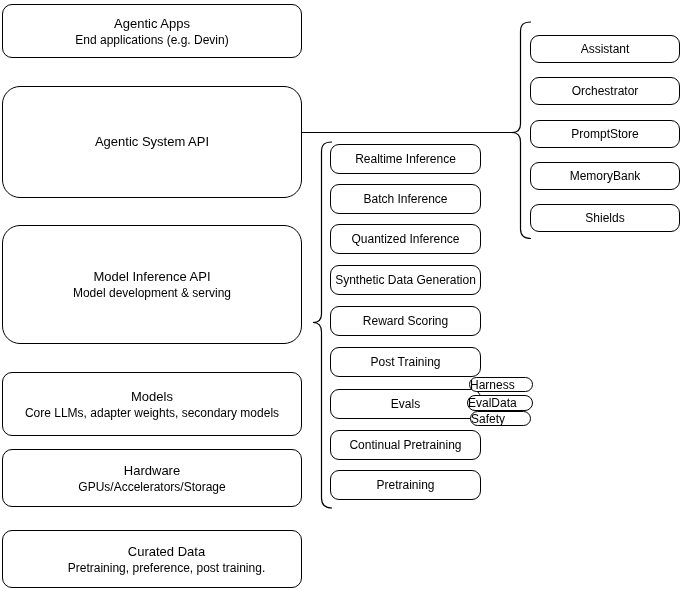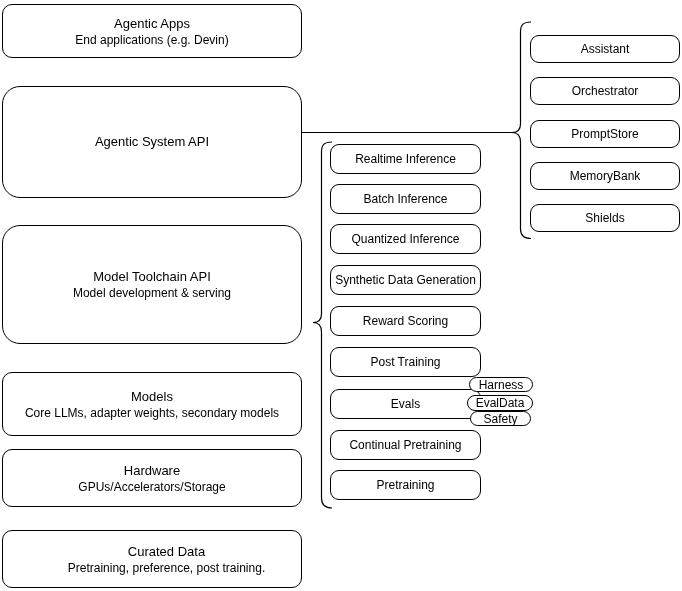--- a/index.html
+++ b/index.html
@@ -69,21 +69,20 @@
     white-space: nowrap;
   }
   .tag {
     position: absolute;
     box-sizing: border-box;
     background: #ffffff;
     border: 1px solid #000000;
     border-radius: 999px;
     display: flex;
     align-items: center;
-    justify-content: center;
     font-size: 12px;
     white-space: nowrap;
     z-index: 3;
   }
   .midbox, .rightbox, .bigbox { z-index: 2; }
 </style>
 </head>
 <body>
 
 <div class="canvas">
@@ -97,21 +96,21 @@
   <div class="node bigbox" style="top:4px; height:54px;">
     <div class="title">Agentic Apps</div>
     <div class="subtitle">End applications (e.g. Devin)</div>
   </div>
 
   <div class="node bigbox round-lg" style="top:86px; height:112px;">
     <div class="title">Agentic System API</div>
   </div>
 
   <div class="node bigbox round-lg" style="top:225px; height:119px;">
-    <div class="title">Model Toolchain API</div>
+    <div class="title">Model Inference API</div>
     <div class="subtitle">Model development &amp; serving</div>
   </div>
 
   <div class="node bigbox" style="top:372px; height:64px;">
     <div class="title">Models</div>
     <div class="subtitle">Core LLMs, adapter weights, secondary models</div>
   </div>
 
   <div class="node bigbox" style="top:449px; height:58px;">
     <div class="title">Hardware</div>

